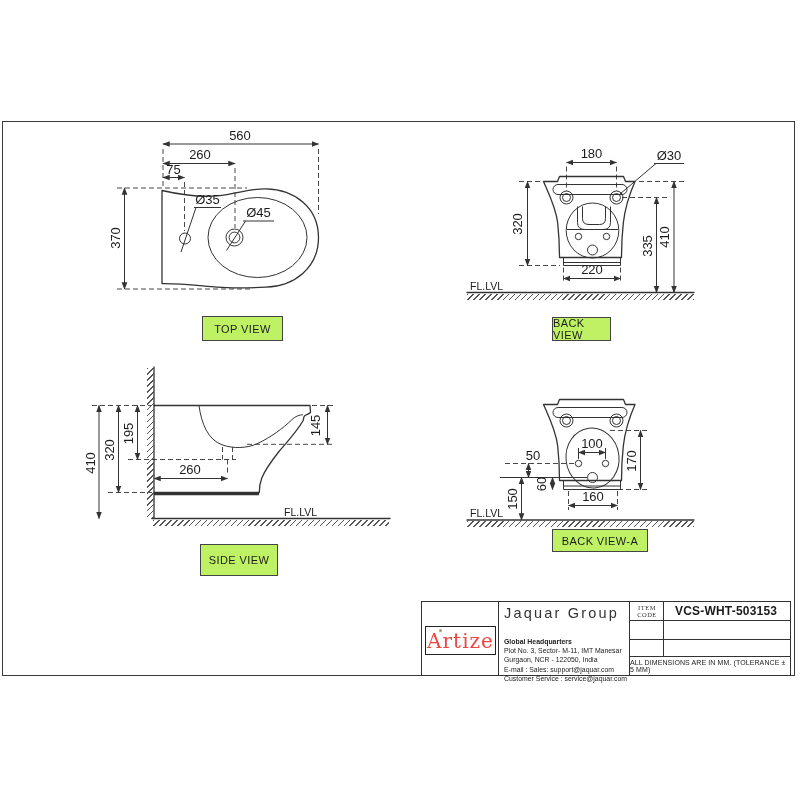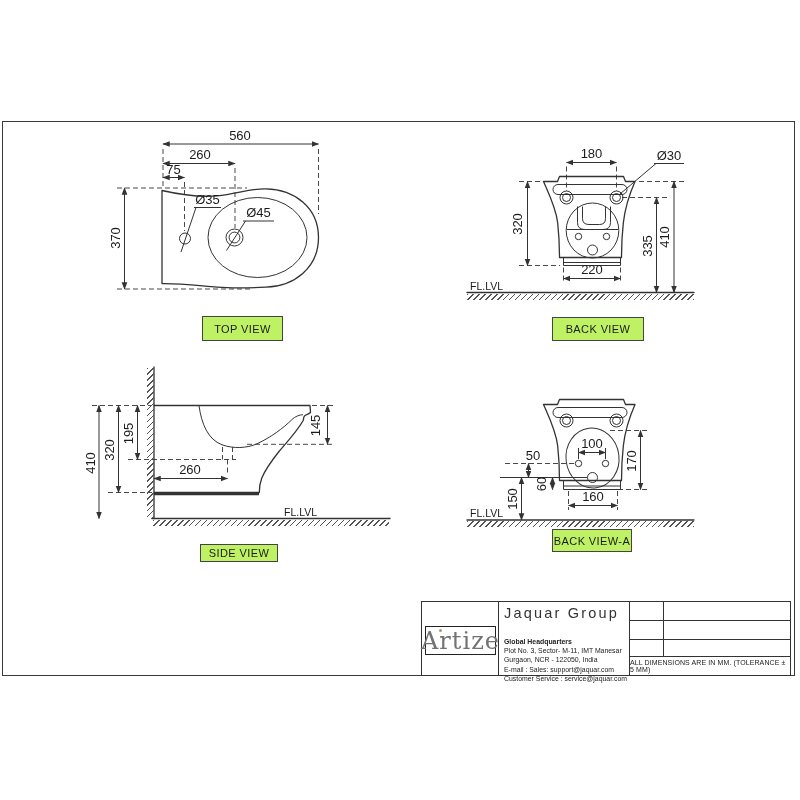--- a/index.html
+++ b/index.html
@@ -18,21 +18,21 @@
   .viewlabel{position:absolute;border:1.2px solid #444;box-sizing:border-box;
              display:flex;align-items:center;justify-content:center;
              font-size:11px;letter-spacing:.4px;color:#1c1c1c;background:#bef264;}
   .hatch{position:absolute;background:repeating-linear-gradient(135deg,#555 0 1px,transparent 1px 4.2px);}
   
   #tblock{position:absolute;left:421px;top:601px;width:370px;height:75px;
           border:1.5px solid #333;box-sizing:border-box;background:#fff;}
   .tb-div{position:absolute;background:#333;}
   #logo-box{position:absolute;left:3px;top:24px;width:71px;height:29px;border:1.5px solid #222;
             box-sizing:border-box;display:flex;align-items:center;justify-content:center;}
-  #logo-text{font-family:"DejaVu Serif",serif;font-size:24px;color:#737373;letter-spacing:1px;line-height:1;}
+  #logo-text{font-family:"DejaVu Serif",serif;font-size:20px;color:#ef4444;letter-spacing:1px;line-height:1;}
   #logo-dot{position:absolute;left:13px;top:2px;width:3px;height:3px;border-radius:50%;background:#b2996b;}
   #company-cell{position:absolute;left:77px;top:0;width:131px;height:100%;padding:3px 0 0 5px;box-sizing:border-box;}
   .company{font-size:14.5px;letter-spacing:2.2px;color:#333;margin-bottom:16px;white-space:nowrap;}
   .addr{font-size:6.9px;line-height:1.33;color:#222;white-space:nowrap;}
   .addr.b{font-weight:bold;}
   #table-cell{position:absolute;left:208px;top:0;right:0;bottom:0;}
   .trow{position:absolute;left:0;right:0;display:flex;align-items:center;}
   .tlabel{width:34px;flex:0 0 34px;text-align:center;font-family:"Liberation Serif",serif;
           font-size:6.5px;letter-spacing:.5px;color:#333;}
   .tvalue{flex:1;padding-left:11px;font-size:12px;font-weight:600;color:#1a1a1a;letter-spacing:.2px;}
@@ -196,27 +196,27 @@
   </svg>
 
   <div class="hatch" style="left:467px;top:293.5px;width:227px;height:6px"></div>
   <div class="hatch" style="left:147px;top:368px;width:7px;height:151px"></div>
   <div class="hatch" style="left:153px;top:519.5px;width:236px;height:6px"></div>
   <div class="hatch" style="left:467px;top:521px;width:227px;height:6px"></div>
 
   <div class="viewlabel" style="left:202px;top:316px;width:81px;height:25px">
     <span>TOP VIEW</span>
   </div>
-  <div class="viewlabel" style="left:552px;top:317px;width:92px;height:24px">
+  <div class="viewlabel" style="left:552px;top:317px;width:59px;height:24px">
     <span>BACK VIEW</span>
   </div>
-  <div class="viewlabel" style="left:200px;top:544px;width:78px;height:18px">
+  <div class="viewlabel" style="left:200px;top:544px;width:78px;height:32px">
     <span>SIDE VIEW</span>
   </div>
-  <div class="viewlabel" style="left:552px;top:529px;width:80px;height:23px">
+  <div class="viewlabel" style="left:552px;top:529px;width:96px;height:23px">
     <span>BACK VIEW-A</span>
   </div>
 
   <div id="tblock">
 
     <div class="tb-div" style="left:76px;top:0;width:1px;height:100%"></div>
     <div class="tb-div" style="left:207px;top:0;width:1px;height:100%"></div>
     <div class="tb-div" style="left:241px;top:0;width:1px;height:54px"></div>
     <div class="tb-div" style="left:208px;top:18px;right:0;height:1px"></div>
     <div class="tb-div" style="left:208px;top:37px;right:0;height:1px"></div>
@@ -232,16 +232,20 @@
     <div id="company-cell">
       <div class="company">Jaquar Group</div>
       <div class="addr b">Global Headquarters</div>
       <div class="addr">Plot No. 3, Sector- M-11, IMT Manesar</div>
       <div class="addr">Gurgaon, NCR - 122050, India</div>
       <div class="addr">E-mail : Sales: support@jaquar.com</div>
       <div class="addr">Customer Service : service@jaquar.com</div>
     </div>
 
     <div id="table-cell">
+      <div class="trow" style="top:0;height:18px">
+        <span class="tlabel">ITEM CODE</span>
+        <span class="tvalue">VCS-WHT-503153</span>
+      </div>
       <div class="tfoot">ALL DIMENSIONS ARE IN MM. (TOLERANCE ± 5 MM)</div>
     </div>
   </div>
 </div>
 
 </body></html>

